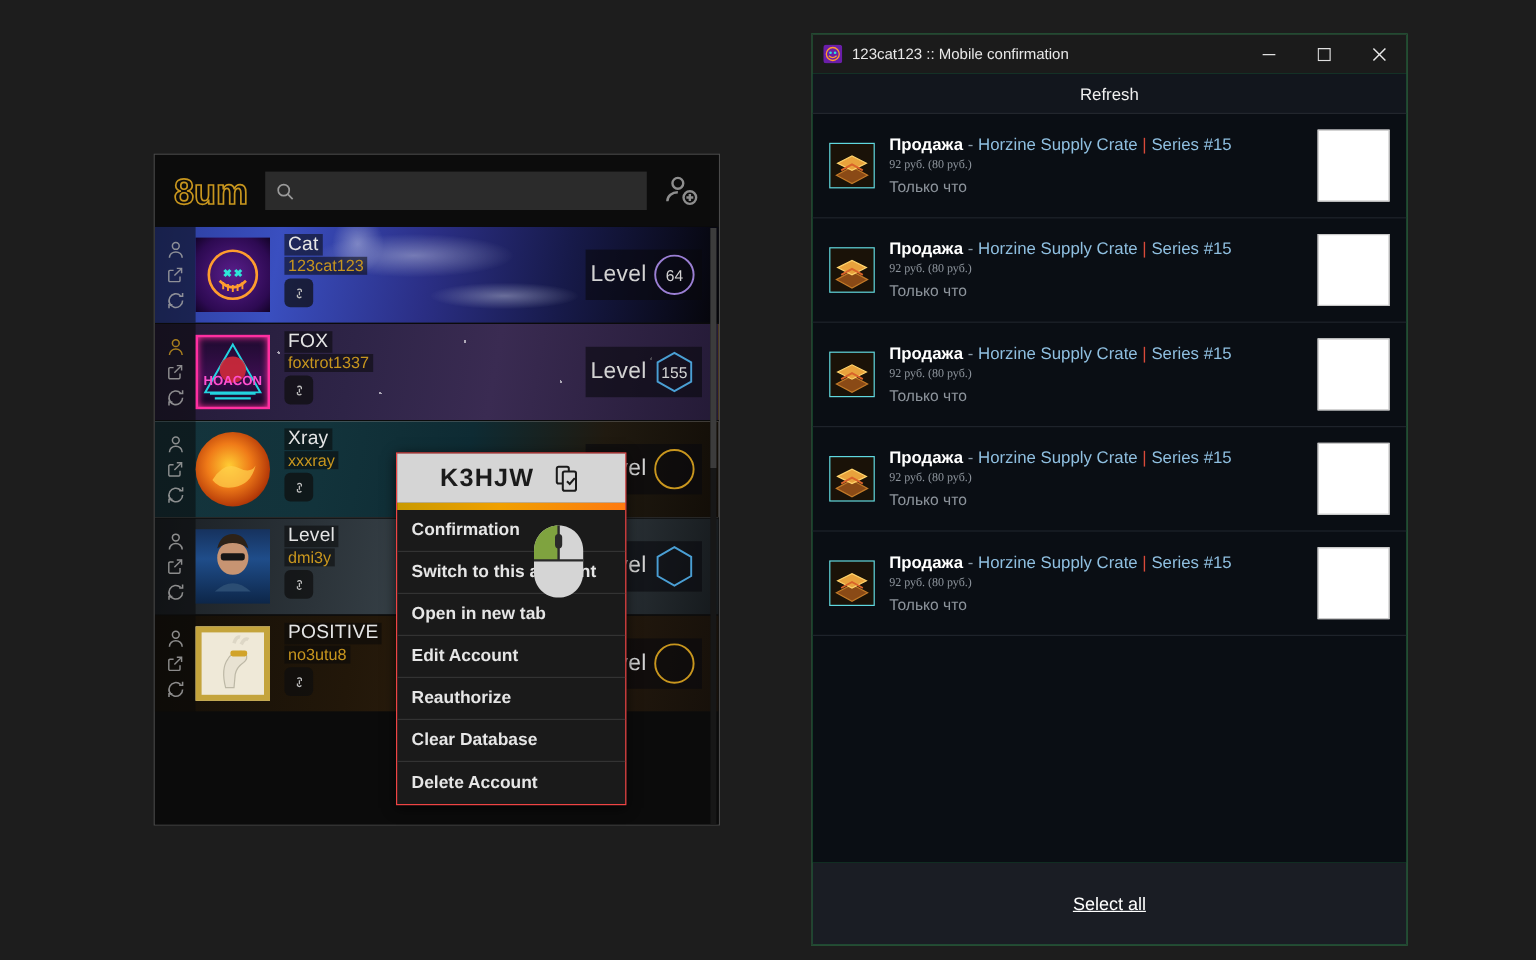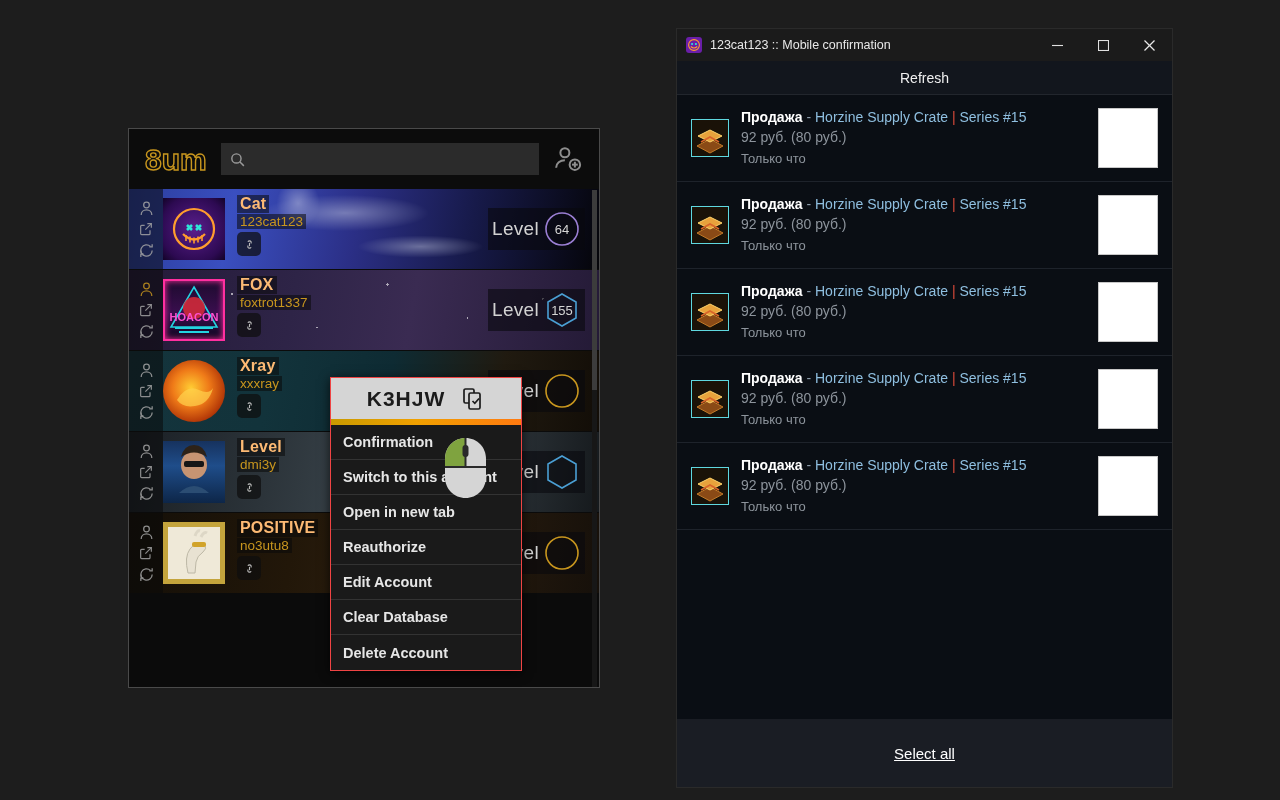--- a/index.html
+++ b/index.html
@@ -53,21 +53,21 @@
     justify-content: space-evenly; padding: 6px 0;
     background: rgba(10,10,10,0.55);
   }
   .row-actions .ico { opacity: .82; }
   .avatar {
     position: relative; z-index: 2; width: 62px; height: 62px; margin: 9px 0 0 0;
     flex: none; background-size: cover; background-position: center;
   }
   .row-main { position: relative; z-index: 2; flex: 1; padding: 6px 0 0 12px; }
   .nick {
-    display: inline-block; font-size: 16px; font-weight: bold; color: #fdba74;
+    display: inline-block; font-size: 16px; font-weight: normal; color: #e5e5e5;
     background: rgba(10,10,10,0.55); padding: 0 3px; letter-spacing: .2px;
   }
   .login {
     display: block; width: fit-content; font-size: 13.5px; color: #c8961e;
     background: rgba(10,10,10,0.55); padding: 0 3px; margin-top: 1px;
   }
   .chain-btn {
     margin-top: 3px; width: 24px; height: 24px; border-radius: 5px;
     background: rgba(14,14,14,0.72); display: flex; align-items: center; justify-content: center;
   }
@@ -138,21 +138,21 @@
     width: 38px; height: 38px; flex: none; border: 1px solid #5fd8e0;
     background: #1a1208; display: flex; align-items: flex-end; justify-content: center;
     overflow: hidden;
   }
   .conf-info { flex: 1; min-width: 0; }
   .conf-title-line { font-size: 14px; white-space: nowrap; line-height: 1.45; }
   .ct-white { color: #ffffff; font-weight: bold; }
   .ct-dash { color: #8a9aa8; }
   .ct-blue { color: #8fbfe0; }
   .ct-pipe { color: #d94a3a; }
-  .conf-price { font-size: 14px; color: #8d949c; line-height: 1.55; }
+  .conf-price { font-size: 10px; color: #8d949c; line-height: 1.55; font-family: Liberation Serif, serif; }
   .conf-time { font-size: 13px; color: #8d949c; line-height: 1.55; }
   .conf-check {
     width: 60px; height: 60px; flex: none; background: #ffffff; border: 1px solid #c8c8c8;
   }
   #conf-footer {
     height: 68px; flex: none; background: #1a1d24; color: #ffffff;
     display: flex; align-items: center; justify-content: center; font-size: 15px; text-decoration: underline;
   }
 </style>
 </head>
@@ -499,22 +499,22 @@
           <rect x="3" y="2" width="10" height="14" rx="1.5"></rect>
           <rect x="8" y="6" width="11" height="16" rx="1.5" fill="#d5d5d5"></rect>
           <polyline points="11.5,14 13.8,16.3 18,11.5"></polyline>
         </svg>
       </span>
     </div>
     <div id="ctx-gradient"></div>
     <div class="ctx-item">Confirmation</div>
     <div class="ctx-item">Switch to this account</div>
     <div class="ctx-item">Open in new tab</div>
+    <div class="ctx-item">Edit Account</div>
     <div class="ctx-item">Reauthorize</div>
-    <div class="ctx-item">Edit Account</div>
     <div class="ctx-item">Clear Database</div>
     <div class="ctx-item">Delete Account</div>
   </div>
 
   <div id="mouse-cursor">
     <svg width="43" height="62" viewBox="0 0 43 62">
       <path d="M21.5 1 C33 1 42 10 42 22 v18 C42 52 33 61 21.5 61 C10 61 1 52 1 40 V22 C1 10 10 1 21.5 1 Z" fill="#d5d5d5"></path>
       <path d="M21.5 1 C10 1 1 10 1 22 v8 h20.5 V1 Z" fill="#7fa33f"></path>
       <line x1="21.5" y1="1" x2="21.5" y2="30" stroke="#2a2a2a" stroke-width="2"></line>
       <line x1="1" y1="30" x2="42" y2="30" stroke="#2a2a2a" stroke-width="2"></line>

